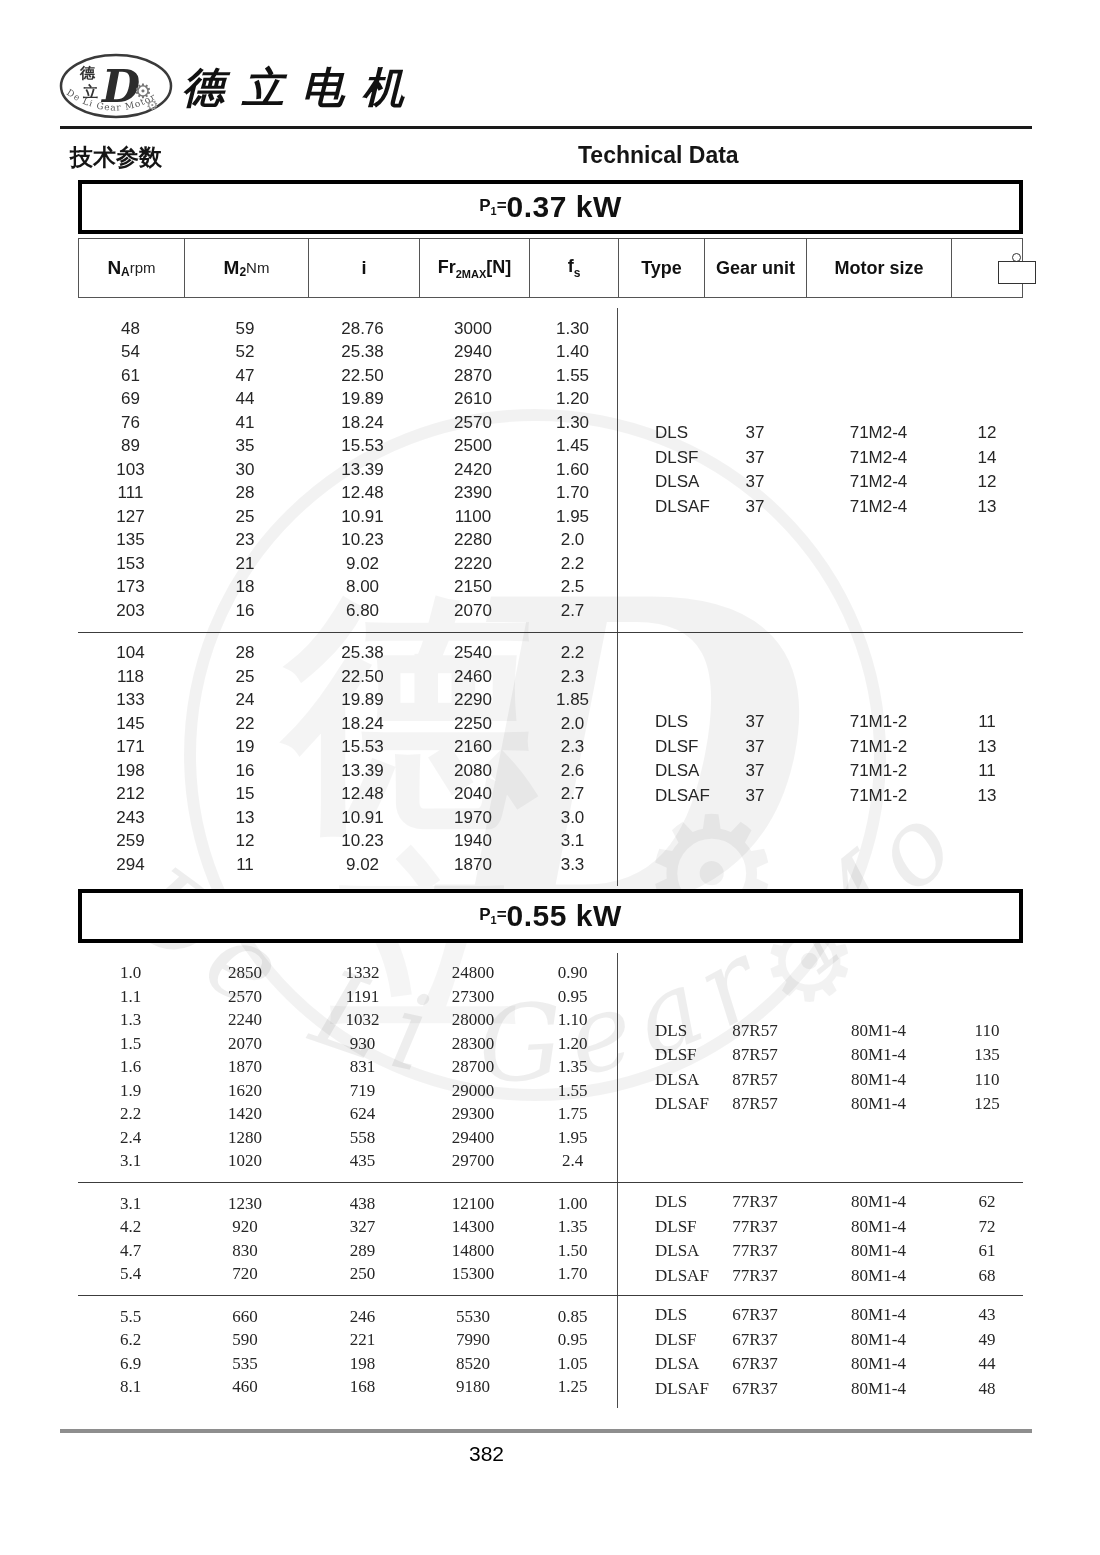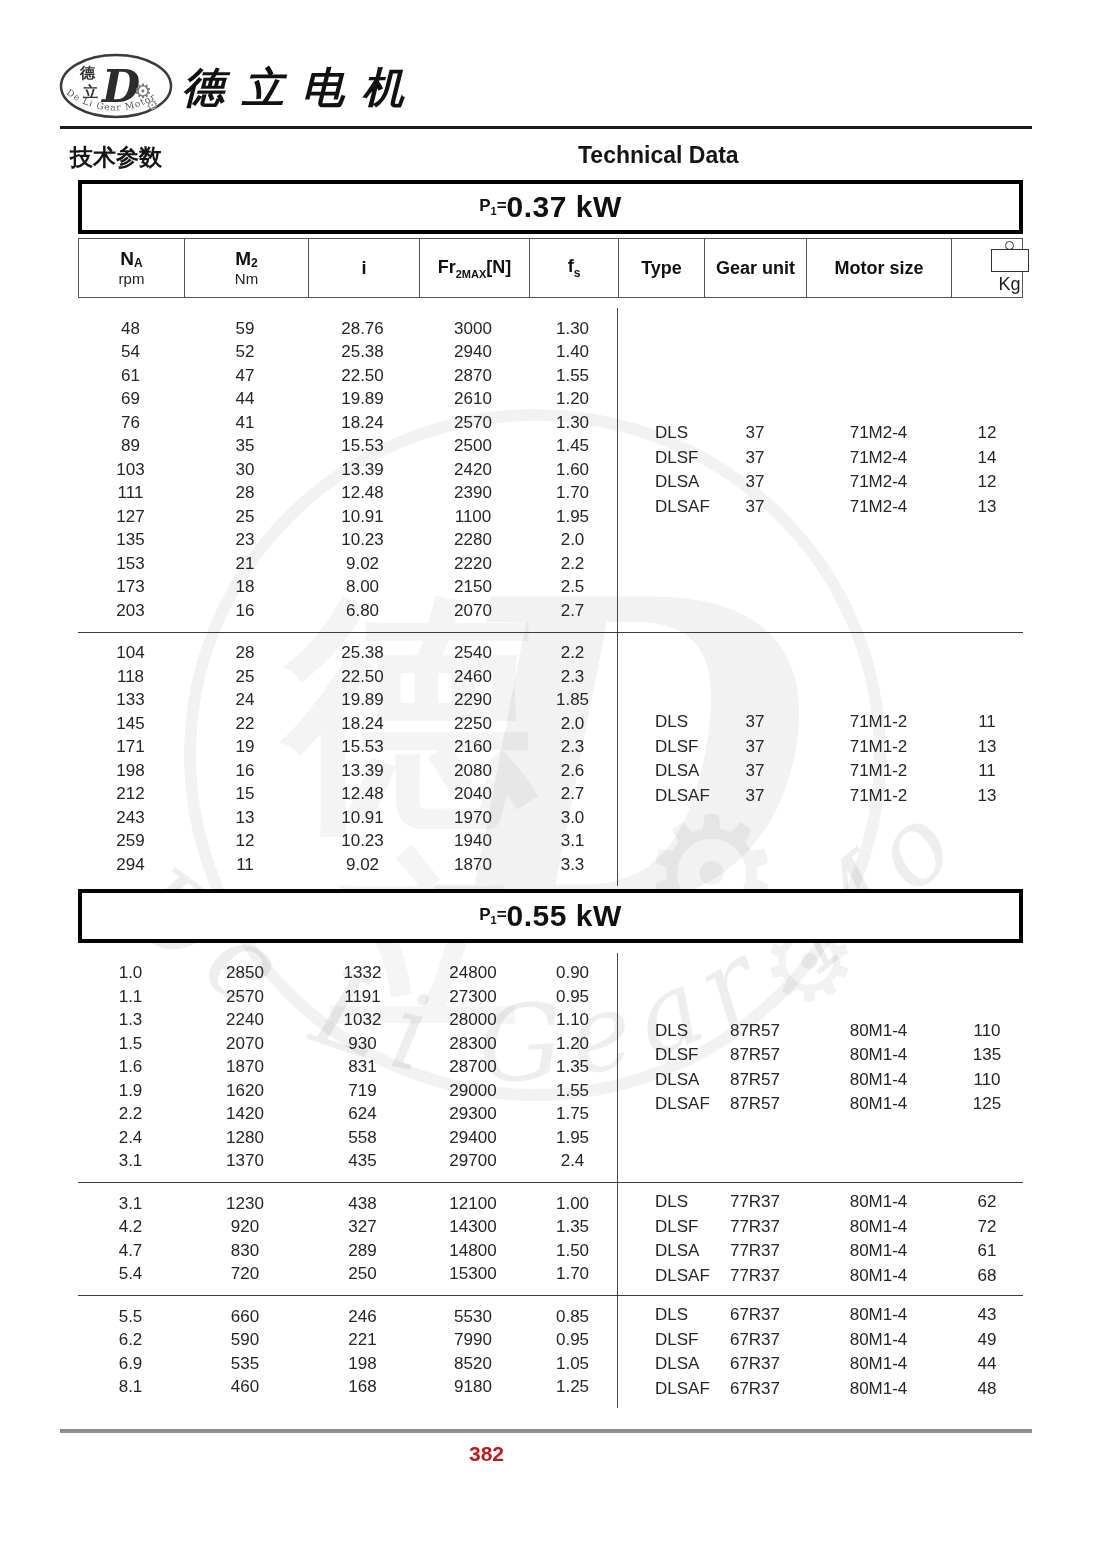--- a/index.html
+++ b/index.html
@@ -37,21 +37,21 @@
   .banner .p-big{font-size:30px;font-weight:bold;color:#111;letter-spacing:0.5px;}
   .thead{
     margin-top:4px;
     border:1px solid #555;
     display:grid;
     grid-template-columns:105px 124px 111px 110px 89px 86px 102px 145px 71px;
     height:58px;
   }
   .hcell{
     border-left:1px solid #555;
-    display:flex;flex-direction:column;align-items:center;justify-content:center;
+    display:flex;flex-direction:row;align-items:center;justify-content:center;
     line-height:1.12;
   }
   .hcell:first-child{border-left:none;}
   .h-main{font-size:19px;font-weight:bold;color:#111;}
   .h-main sub{font-size:12px;vertical-align:-2px;}
   .h-unit{font-size:15px;color:#222;}
   .h-plain{font-size:18px;font-weight:bold;color:#111;}
   .kg-cell{justify-content:center;gap:2px;padding-left:45px;}
   .wicon{position:relative;width:40px;height:31px;}
   .wicon .knob{position:absolute;top:0;left:15px;width:7px;height:7px;border:1.6px solid #333;border-radius:50%;background:#fff;}
@@ -69,26 +69,26 @@
   .drow span{text-align:center;font-size:17px;color:#262626;}
   .type-col{width:405px;border-left:1px solid #4a4a4a;display:flex;align-items:center;}
   .type-inner{width:100%;}
   .trow{
     display:grid;grid-template-columns:86px 102px 145px 72px;
     height:24.5px;align-items:center;
   }
   .trow span{text-align:center;font-size:17px;color:#262626;}
   .trow .t0{text-align:left;padding-left:37px;white-space:nowrap;}
   .sec2-banner{margin-top:3px;}
-  .blocks2-gap{margin-top:10px;}
+  .blocks2-gap{margin-top:10px;font-family:Liberation Serif, serif;}
   
   .bottom-rule{position:absolute;top:1429px;left:60px;width:972px;height:4px;background:#8e8e8e;}
   .page-number{
     position:absolute;top:1442px;left:0;width:973px;
-    text-align:center;font-size:21px;color:#b91c1c;font-weight:bold;
+    text-align:center;font-size:21px;color:#000000;
   }
 </style>
 </head>
 <body>
 
 <div class="page">
 
   <svg class="watermark" width="1100" height="1555" viewBox="0 0 1100 1555">
     <ellipse cx="535" cy="755" rx="345" ry="340" fill="none" stroke="#000" stroke-opacity="0.05" stroke-width="12"></ellipse>
     <text x="285" y="800" font-family="'DejaVu Serif', serif" font-size="250" font-weight="bold" fill="#000" fill-opacity="0.045">德</text>
@@ -452,21 +452,21 @@
               </div>
               <div class="drow">
                 <span>2.4</span>
                 <span>1280</span>
                 <span>558</span>
                 <span>29400</span>
                 <span>1.95</span>
               </div>
               <div class="drow">
                 <span>3.1</span>
-                <span>1370</span>
+                <span>1020</span>
                 <span>435</span>
                 <span>29700</span>
                 <span>2.4</span>
               </div>
             </div>
             <div class="type-col">
               <div class="type-inner">
                 <div class="trow">
                   <span class="t0">DLS</span>
                   <span>87R57</span>

